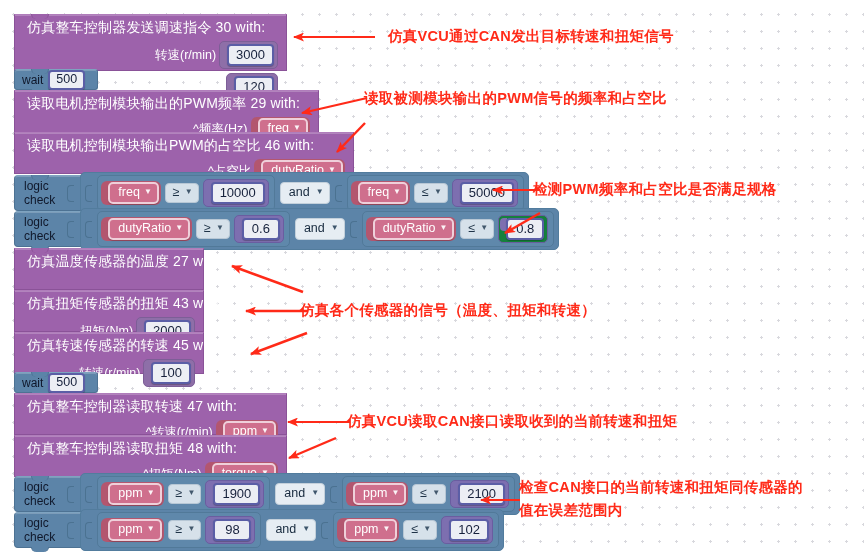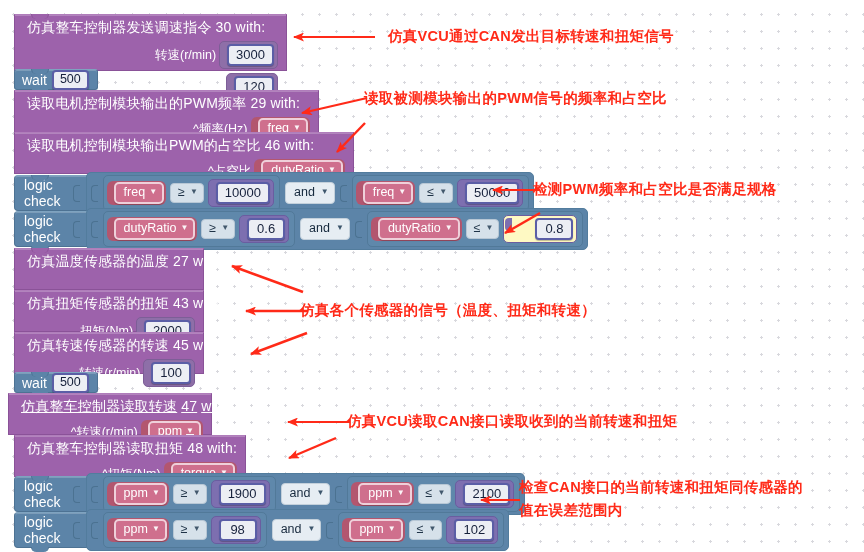--- a/index.html
+++ b/index.html
@@ -52,21 +52,21 @@
 
   
   .ctl{
     background:#5c84a8;
     border:1px solid #4d7293;
     border-top-color:#7ea3c0;
     color:#ffffff;
     border-radius:3px;
     box-shadow:inset 0 1px 0 rgba(255,255,255,.20);
   }
-  .ctl .lbl{font-size:14px;color:#ffffff;}
+  .ctl .lbl{font-size:12px;color:#0f172a;}
   .notch-top-b{
     position:absolute;left:16px;top:-1px;width:16px;height:5px;
     background:#5c84a8;border-left:1px solid #4d7293;border-right:1px solid #4d7293;
     border-bottom-left-radius:5px;border-bottom-right-radius:5px;
   }
   .notch-bot-b{
     position:absolute;left:16px;bottom:-5px;width:16px;height:5px;
     background:#5c84a8;border-left:1px solid #4d7293;border-right:1px solid #4d7293;
     border-bottom-left-radius:6px;border-bottom-right-radius:6px;
   }
@@ -331,21 +331,21 @@
           <span class="plug pk"></span>
           <span class="varchip">
             <span class="cap">dutyRatio</span>
             <span class="dd">▼</span>
           </span>
         </span>
         <span class="opchip">
           <span>≤</span>
           <span class="dd">▼</span>
         </span>
-        <span class="valshell" style="background:#fef9c3;border-color:#6a5da0;gap:24px;">
+        <span class="valshell" style="background:#15803d;border-color:#6a5da0;">
           <span class="plug"></span>
           <span class="numfield">0.8</span>
         </span>
       </span>
     </span>
     <div class="notch-bot-b"></div>
   </div>
 
   <div class="blk proc" style="left:14px;top:248px;width:190px;height:42px;">
     <div class="notch-top"></div>
@@ -381,37 +381,37 @@
     <div class="notch-bot"></div>
   </div>
 
   <div class="blk ctl" style="left:14px;top:372px;width:84px;height:21px;display:flex;align-items:center;gap:5px;padding:0 7px;">
     <div class="notch-top-b"></div>
     <span class="lbl">wait</span>
     <span class="numfield" style="padding:0 6px 1px;font-size:12.5px;border-width:2px;">500</span>
     <div class="notch-bot-b"></div>
   </div>
 
-  <div class="blk proc" style="left:8px;top:393px;width:204px;height:42px;text-decoration:underline;">
+  <div class="blk proc" style="left:14px;top:393px;width:273px;height:42px;">
     <div class="hdr">
       <span>仿真整车控制器读取转速</span><span class="num">47</span><span>with:</span>
     </div>
     <div class="argrow">
       <span class="arglbl">^转速(r/min)</span>
       <span class="varshell">
         <span class="plug pk"></span>
         <span class="varchip">
           <span class="cap">ppm</span>
           <span class="dd">▼</span>
         </span>
       </span>
     </div>
   </div>
 
-  <div class="blk proc" style="left:14px;top:435px;width:232px;height:42px;">
+  <div class="blk proc" style="left:14px;top:435px;width:273px;height:42px;">
     <div class="hdr">
       <span>仿真整车控制器读取扭矩</span><span class="num">48</span><span>with:</span>
     </div>
     <div class="argrow">
       <span class="arglbl">^扭矩(Nm)</span>
       <span class="varshell">
         <span class="plug pk"></span>
         <span class="varchip">
           <span class="cap">torque</span>
           <span class="dd">▼</span>

